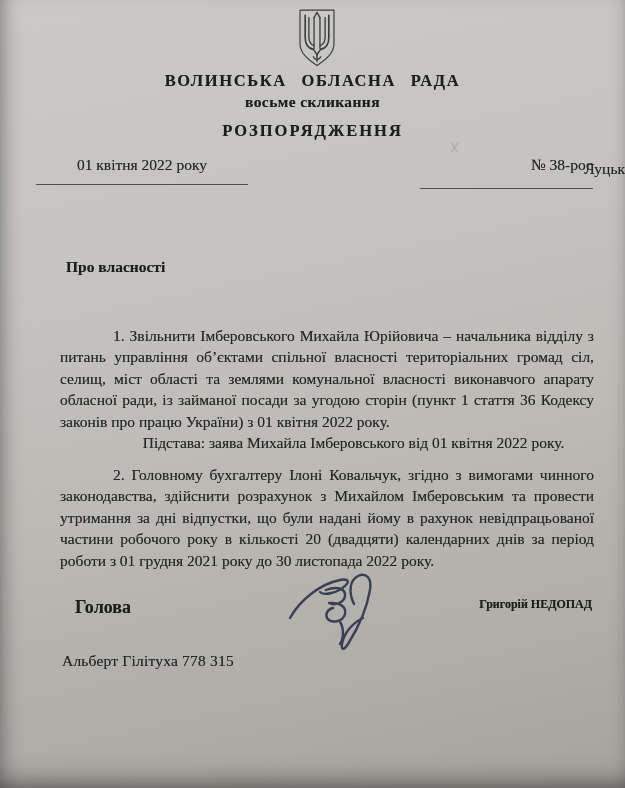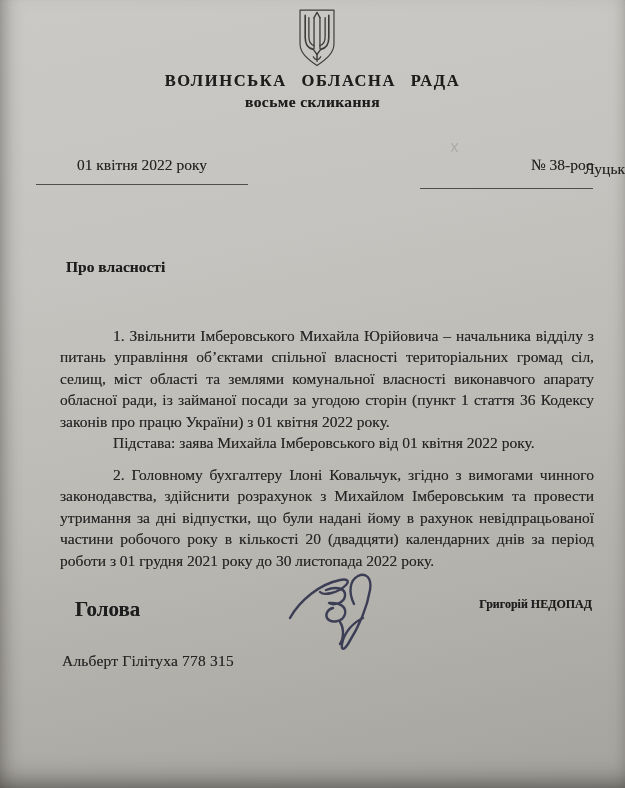--- a/index.html
+++ b/index.html
@@ -35,24 +35,24 @@
   .pen-mark{left:450px;top:142px;width:10px;height:10px;opacity:.5;}
   .pen-mark:before,.pen-mark:after{content:"";position:absolute;left:4px;top:0;width:1.4px;height:11px;background:#85837f;}
   .pen-mark:before{transform:rotate(38deg);}
   .pen-mark:after{transform:rotate(-34deg);}
 
   .subject{left:66px;top:255px;font-size:15.5px;line-height:24px;}
 
   .body-par{left:60px;width:534px;font-size:15.5px;line-height:21.4px;text-align:justify;}
   .indent{text-indent:53px;}
   .p1{top:325px;}
-  .basis{top:432px;text-align:left;}
+  .basis{top:432px;text-align:center;}
   .p2{top:464px;}
 
-  .sig-title{left:75px;top:597px;font-size:21px;}
+  .sig-title{left:75px;top:597px;font-size:18px;}
   .sig-name-wrap{left:300px;right:33px;top:597px;text-align:right;font-size:12px;}
   .signature{left:284px;top:566px;width:104px;height:96px;}
   .signature svg{width:100%;height:100%;}
 
   .executor{left:62px;top:652px;font-size:15.5px;letter-spacing:.2px;}
 </style>
 </head>
 <body>
 
 <div class="page">
@@ -68,20 +68,21 @@
       <path d="M34,13 V55" stroke-width="1.8"></path>
       <path d="M26,13 L30,6 L34,13" stroke-width="1.8"></path>
       <path d="M25,56 L30,63 L35,56" stroke-width="1.8"></path>
       <path d="M30,63 V72" stroke-width="2"></path>
       <path d="M25,66 C27,71 33,71 35,66" stroke-width="1.6"></path>
     </svg>
   </div>
 
   <div class="abs ctr org-name bold soft">ВОЛИНСЬКА ОБЛАСНА РАДА</div>
   <div class="abs ctr convocation bold soft">восьме скликання</div>
+  <div class="abs ctr doc-type bold soft">РОЗПОРЯДЖЕННЯ</div>
 
   <div class="abs pen-mark"></div>
   <div class="abs meta-row cell-date soft">01 квітня 2022 року</div>
   <div class="abs meta-row cell-city soft">Луцьк</div>
   <div class="abs meta-row cell-number soft">№ 38-рос</div>
 
   <div class="abs subject bold soft">
     <div>Про власності</div>
   </div>
 

